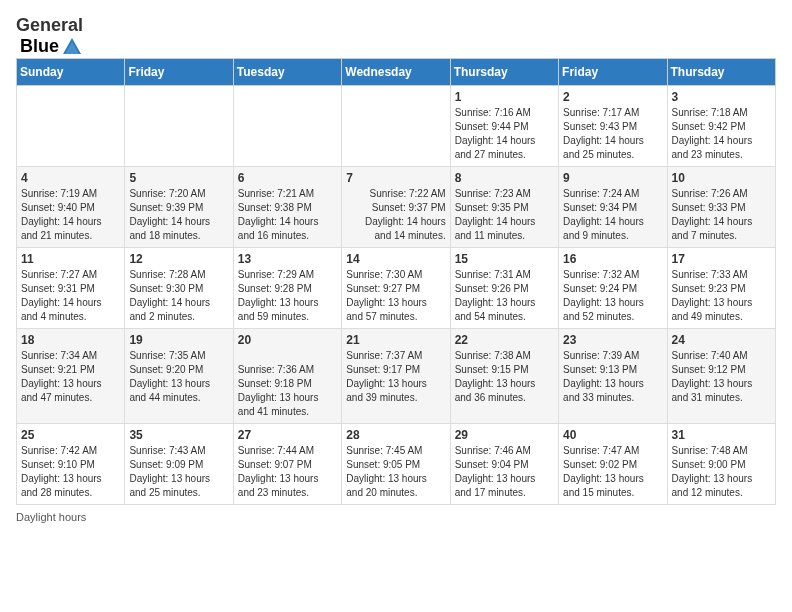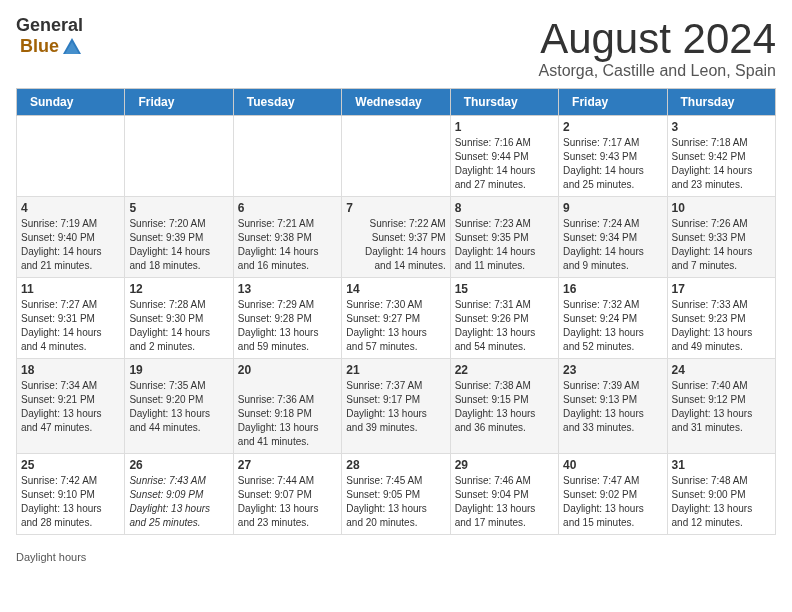--- a/index.html
+++ b/index.html
@@ -6,22 +6,21 @@
     body {
       font-family: Arial, sans-serif;
       background: #fff;
       width: 792px;
       min-height: 612px;
       padding: 16px;
     }
     .header-section {
       display: flex;
       justify-content: space-between;
-      align-items: flex-start;
-      margin-bottom: 8px;
+      align-items: center;
     }
     .logo {
       display: flex;
       align-items: center;
       gap: 4px;
     }
     .title-section {
       text-align: right;
     }
     .main-title {
@@ -37,21 +36,21 @@
     table {
       width: 100%;
       border-collapse: collapse;
       table-layout: fixed;
     }
     th {
       background-color: #2e7bbf;
       color: #fff;
       font-size: 12px;
       font-weight: bold;
-      padding: 6px 13px;
+      padding: 6px 3px;
       text-align: left;
       border: 1px solid #ccc;
     }
     td {
       border: 1px solid #ddd;
       padding: 4px 4px;
       vertical-align: top;
       font-size: 10.5px;
       color: #333;
       min-height: 80px;
@@ -76,31 +75,27 @@
     }
   </style>
 </head>
 <body>
 
 <div class="header-section">
   <div class="logo">
     <div style="display:flex;flex-direction:column;align-items:flex-end;">
       <span style="font-size:18px;font-weight:bold;color:#333;line-height:1.1;">General</span>
       <div style="display:flex;align-items:center;gap:2px;">
-        <span style="font-size:18px;font-weight:bold;color:#a16207;line-height:1.1;">Blue</span>
+        <span style="font-size:18px;font-weight:bold;color:#000000;line-height:1.1;">Blue</span>
         <svg width="22" height="22" viewBox="0 0 22 22">
           <polygon points="11,2 20,18 2,18" fill="#2e7bbf"></polygon>
           <polygon points="11,6 18,18 4,18" fill="#5ba3d9" opacity="0.5"></polygon>
         </svg>
       </div>
     </div>
-  </div>
-  <div class="title-section">
-    <div class="main-title">August 2024</div>
-    <div class="subtitle">Astorga, Castille and Leon, Spain</div>
   </div>
 </div>
 
 <table>
   <thead>
     <tr id="days-header">
         <th>Sunday</th>
         <th>Friday</th>
         <th>Tuesday</th>
         <th>Wednesday</th>
@@ -292,22 +287,22 @@
       </tr>
       <tr>
         <td>
           <span class="day-number">25</span>
           <div class="cell-content" style="white-space: pre-line;">Sunrise: 7:42 AM
 Sunset: 9:10 PM
 Daylight: 13 hours
 and 28 minutes.</div>
         </td>
         <td>
-          <span class="day-number">26</span>
-          <div class="cell-content" style="white-space: pre-line; font-style: italic;">Sunrise: 7:43 AM
+          <span class="day-number">35</span>
+          <div class="cell-content" style="white-space: pre-line;">Sunrise: 7:43 AM
 Sunset: 9:09 PM
 Daylight: 13 hours
 and 25 minutes.</div>
         </td>
         <td>
           <span class="day-number">27</span>
           <div class="cell-content" style="white-space: pre-line;">Sunrise: 7:44 AM
 Sunset: 9:07 PM
 Daylight: 13 hours
 and 23 minutes.</div>
@@ -337,13 +332,13 @@
           <span class="day-number">31</span>
           <div class="cell-content" style="white-space: pre-line;">Sunrise: 7:48 AM
 Sunset: 9:00 PM
 Daylight: 13 hours
 and 12 minutes.</div>
         </td>
       </tr>
     </tbody>
 </table>
 
-<div style="margin-top:16px; font-size:11px; color:#555;">Daylight hours</div>
+<div style="margin-top:6px; font-size:11px; color:#555;">Daylight hours</div>
 
 </body></html>

